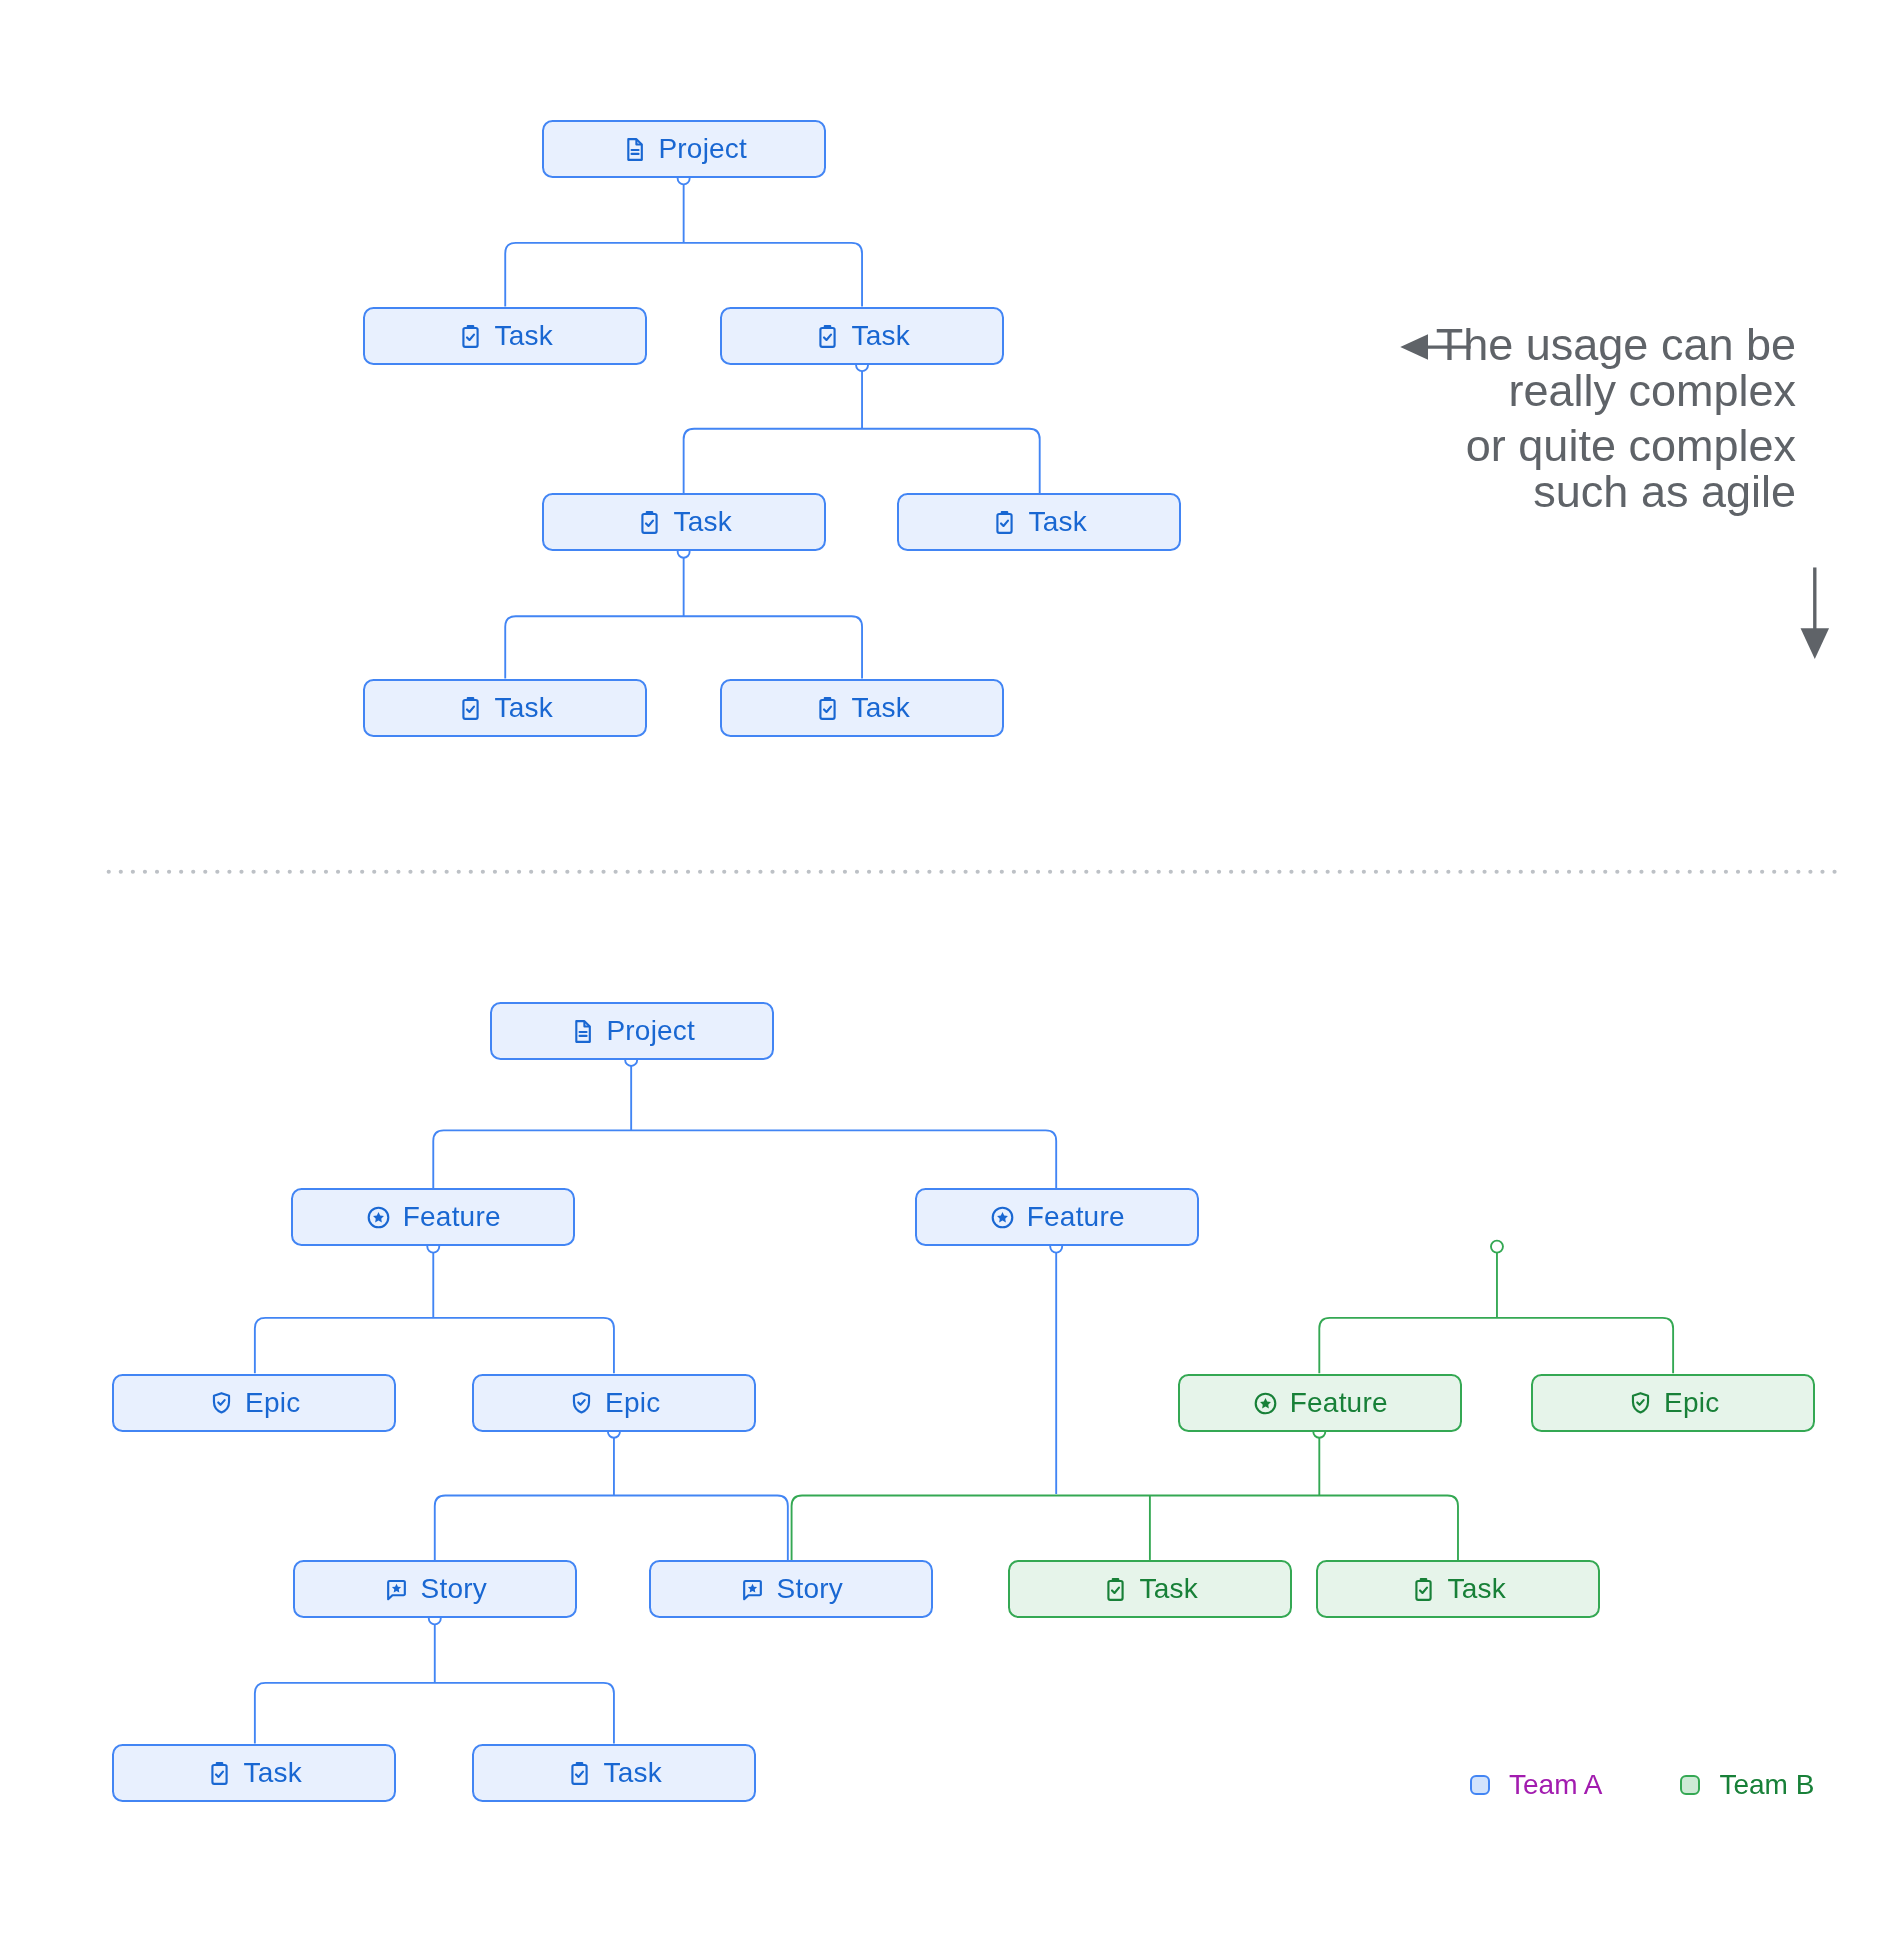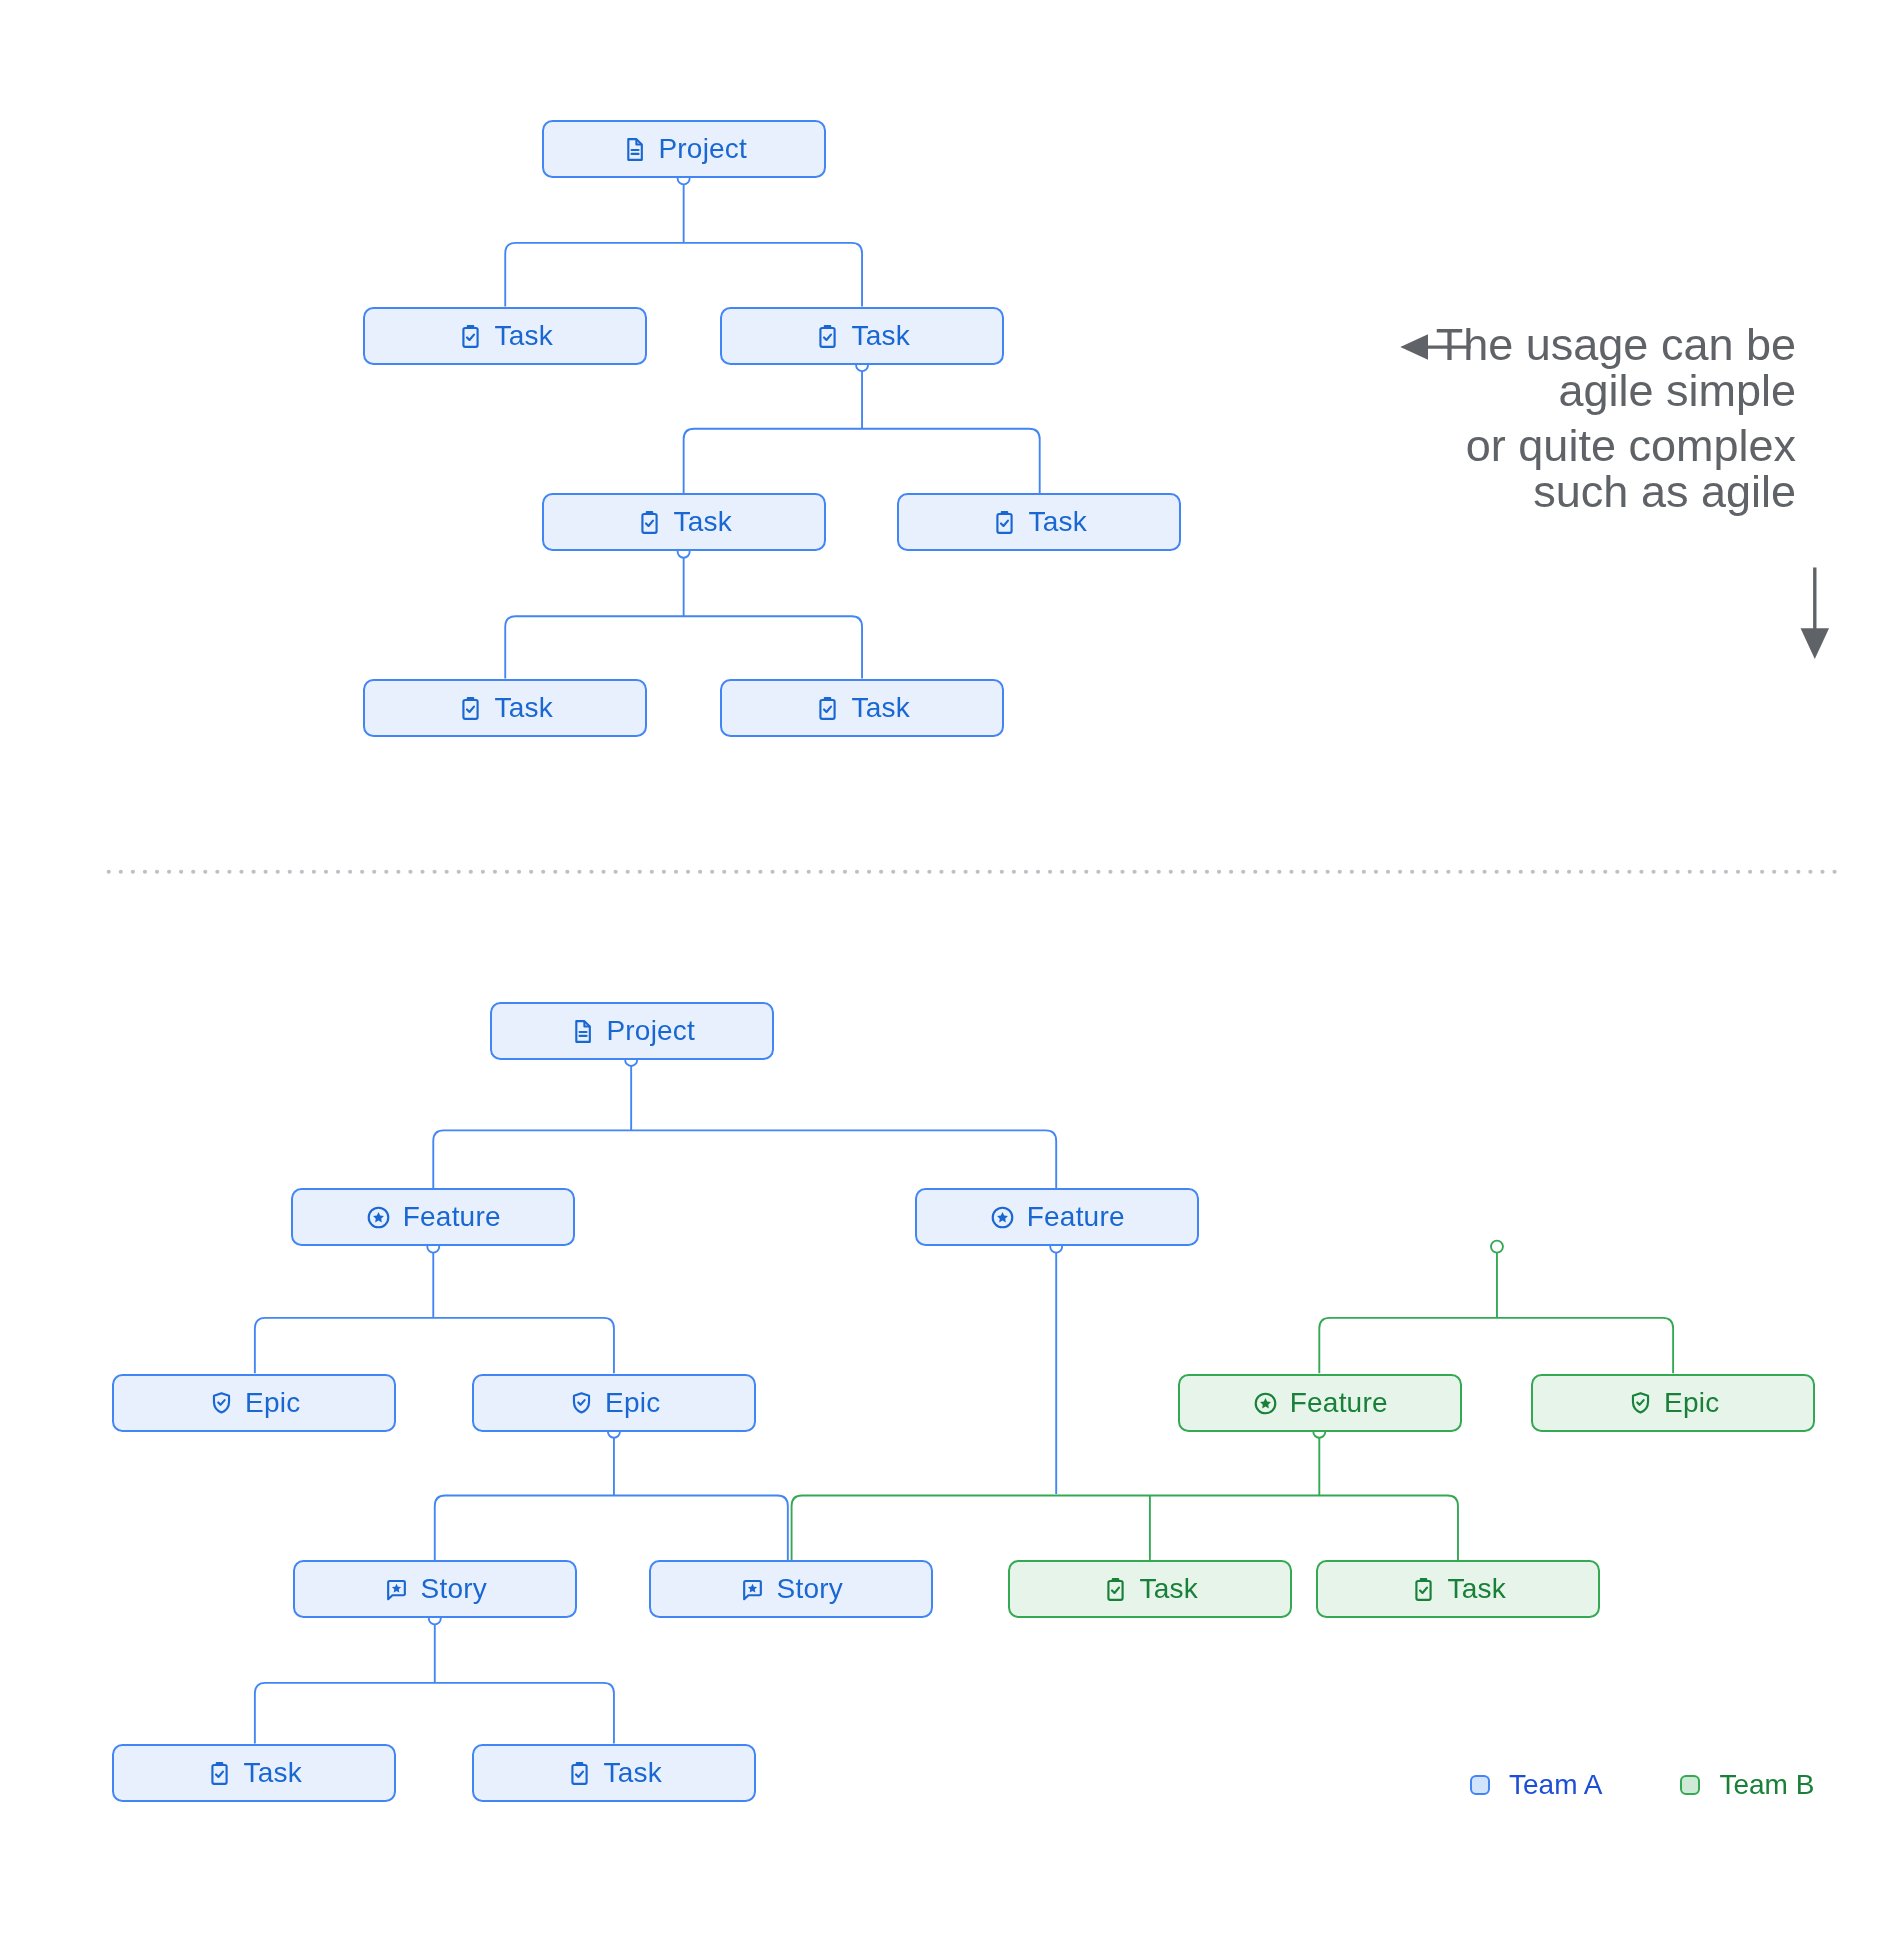--- a/index.html
+++ b/index.html
@@ -23,21 +23,21 @@
   }
   .annotation .para2{margin-top:9px;}
   .legend{
     position:absolute;left:1470px;top:1769px;
     display:flex;align-items:center;gap:78px;font-size:28px;font-weight:500;
   }
   .legend .item{display:flex;align-items:center;gap:19.5px;}
   .legend .swatch{width:19.5px;height:19.5px;border-radius:6px;border:2.2px solid;box-sizing:border-box;}
   .legend .swatch.a{background:#D2E3FC;border-color:#4285F4;}
   .legend .swatch.b{background:#CEEAD6;border-color:#34A853;}
-  .legend .lbl-a{color:#1d4ed8;}
+  .legend .lbl-a{color:#a21caf;}
   .legend .lbl-b{color:#188038;}
 </style>
 </head>
 <body>
 
 <div class="canvas">
 
   <svg width="0" height="0" style="position:absolute" aria-hidden="true">
     <defs>
       <symbol id="i-document" viewBox="0 0 24 24">
@@ -164,21 +164,21 @@
   <div class="node blue" style="left:720px;top:679px">
     <svg class="ni" viewBox="0 0 36 36" width="27" height="27">
         <use href="#i-task"></use>
       </svg>
     <span>Task</span>
   </div>
 
   <div class="annotation">
     <div class="para1">
       <div>The usage can be</div>
-      <div>agile simple</div>
+      <div>really complex</div>
     </div>
     <div class="para2">
       <div>or quite complex</div>
       <div>such as agile</div>
     </div>
   </div>
 
   <div class="node blue" style="left:490px;top:1002px">
     <svg class="ni" viewBox="0 0 36 36" width="27" height="27">
         <use href="#i-document"></use>

